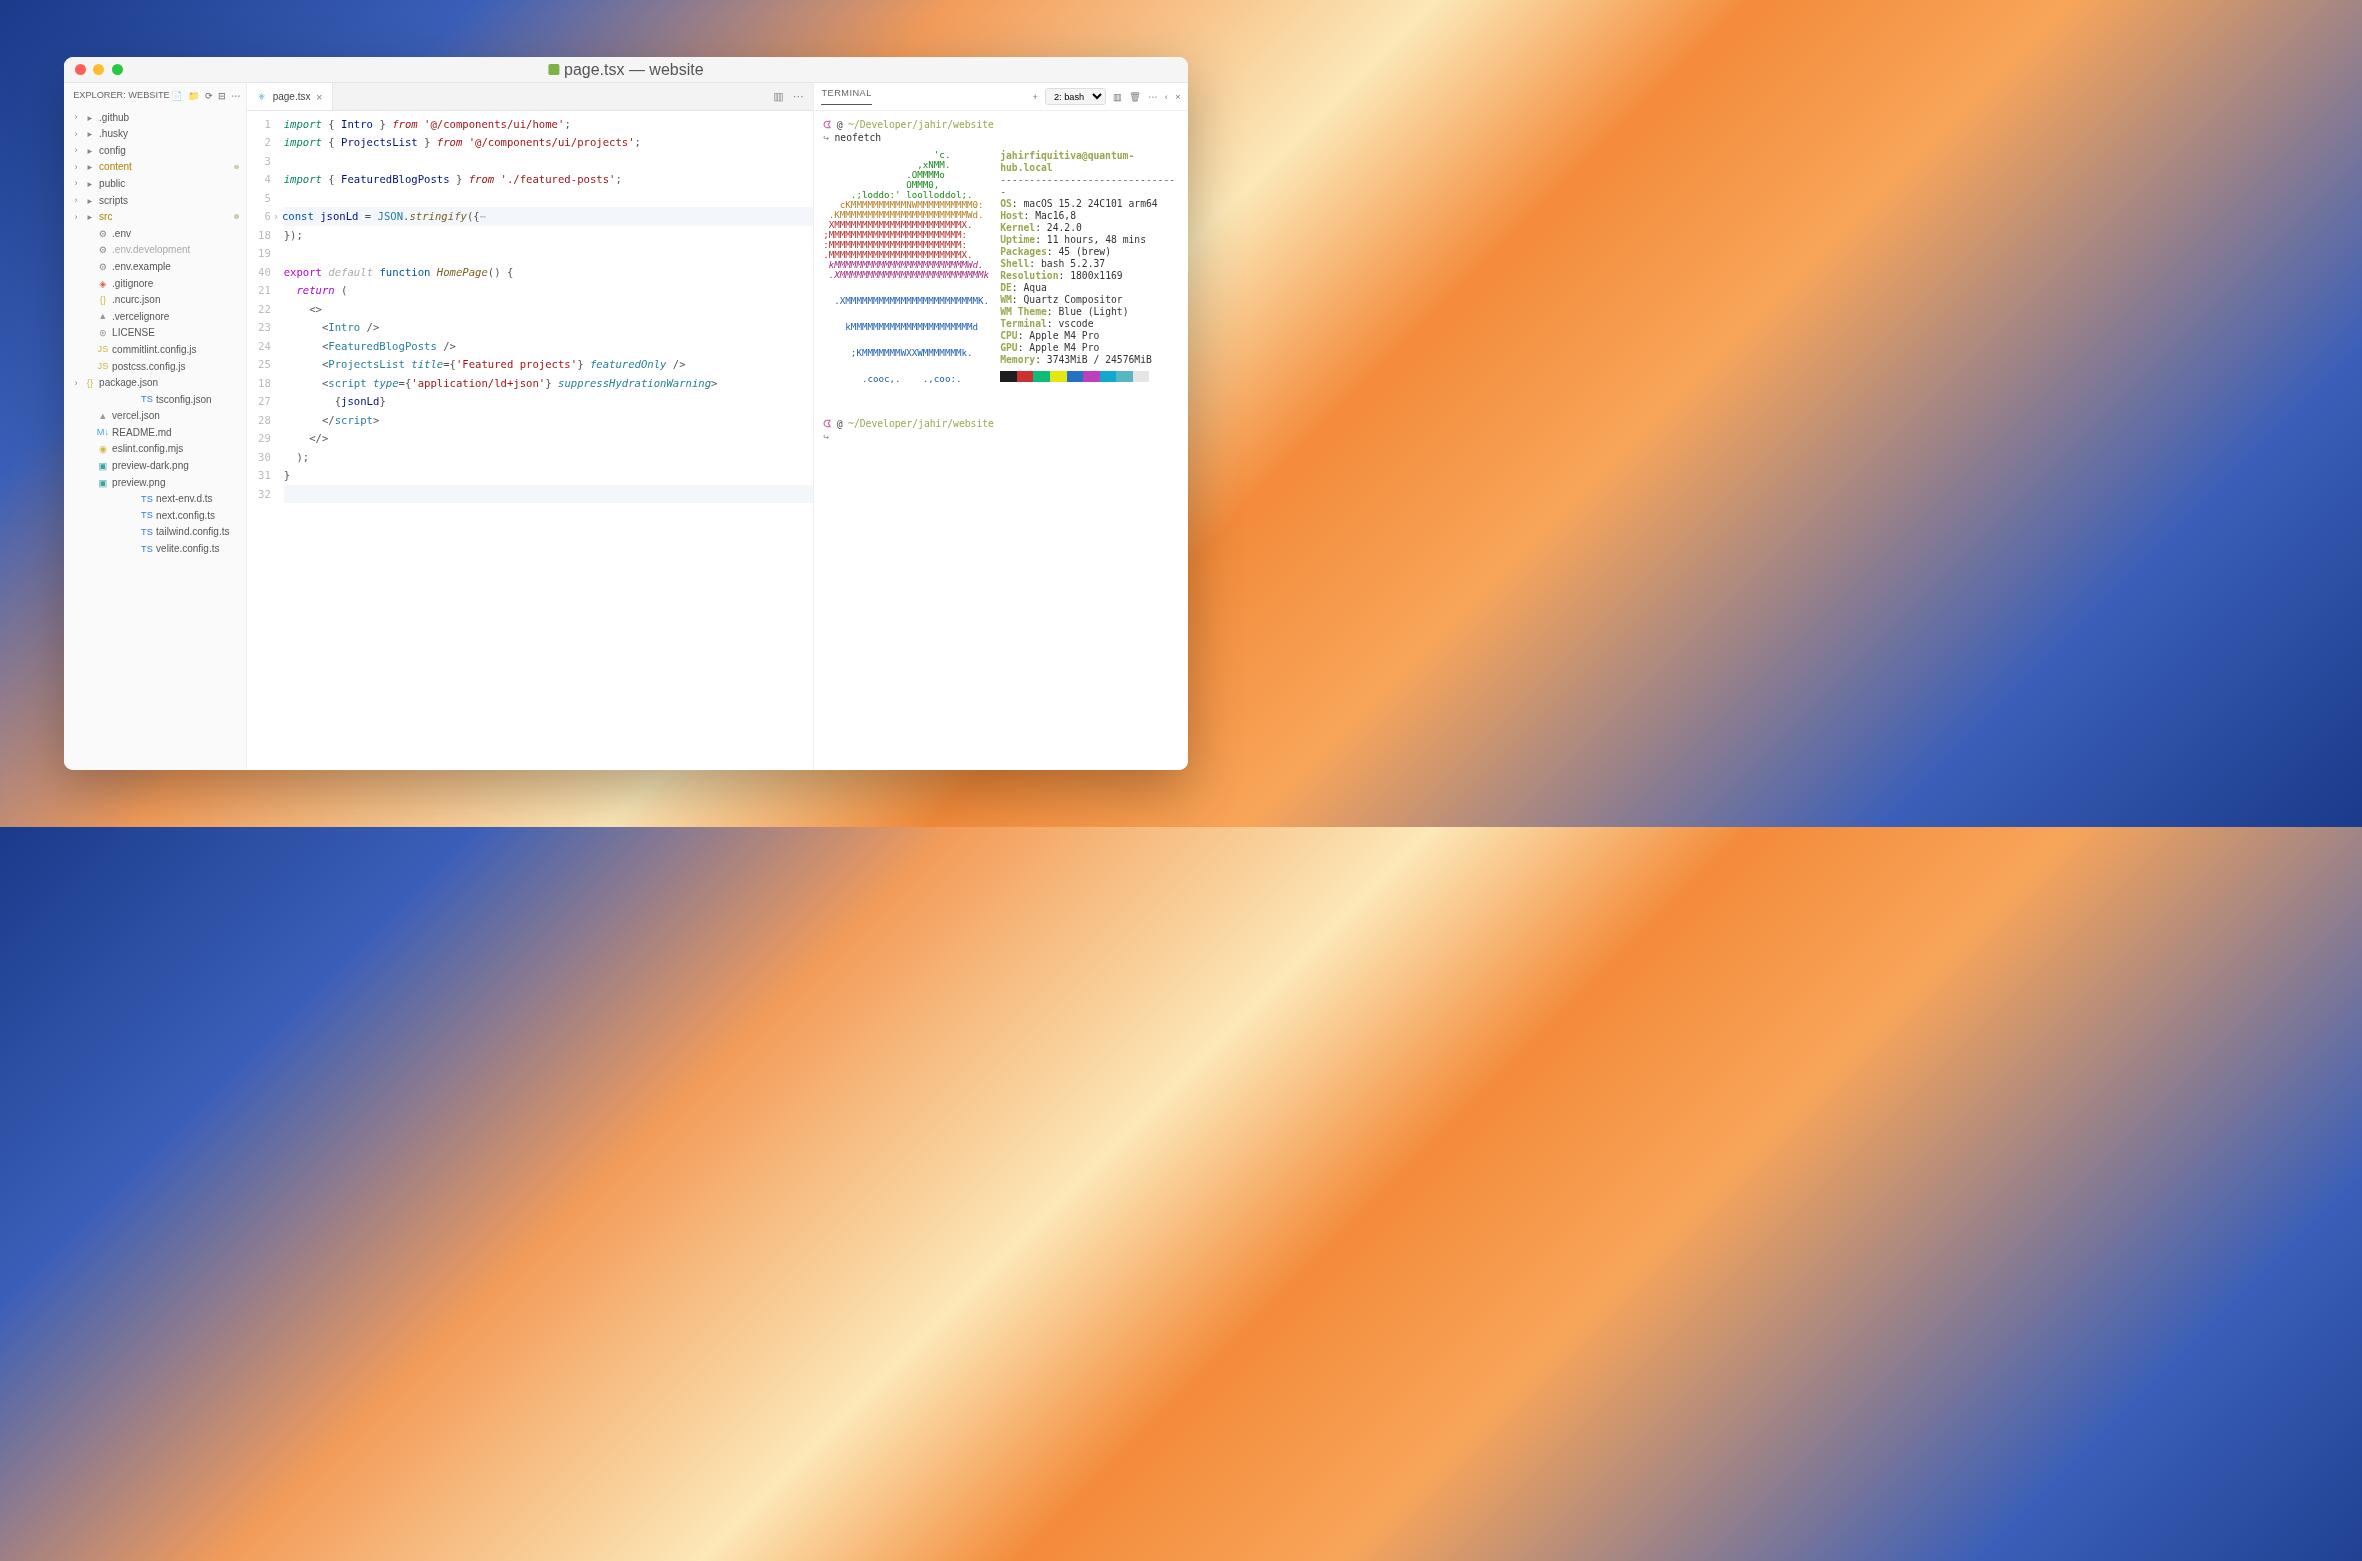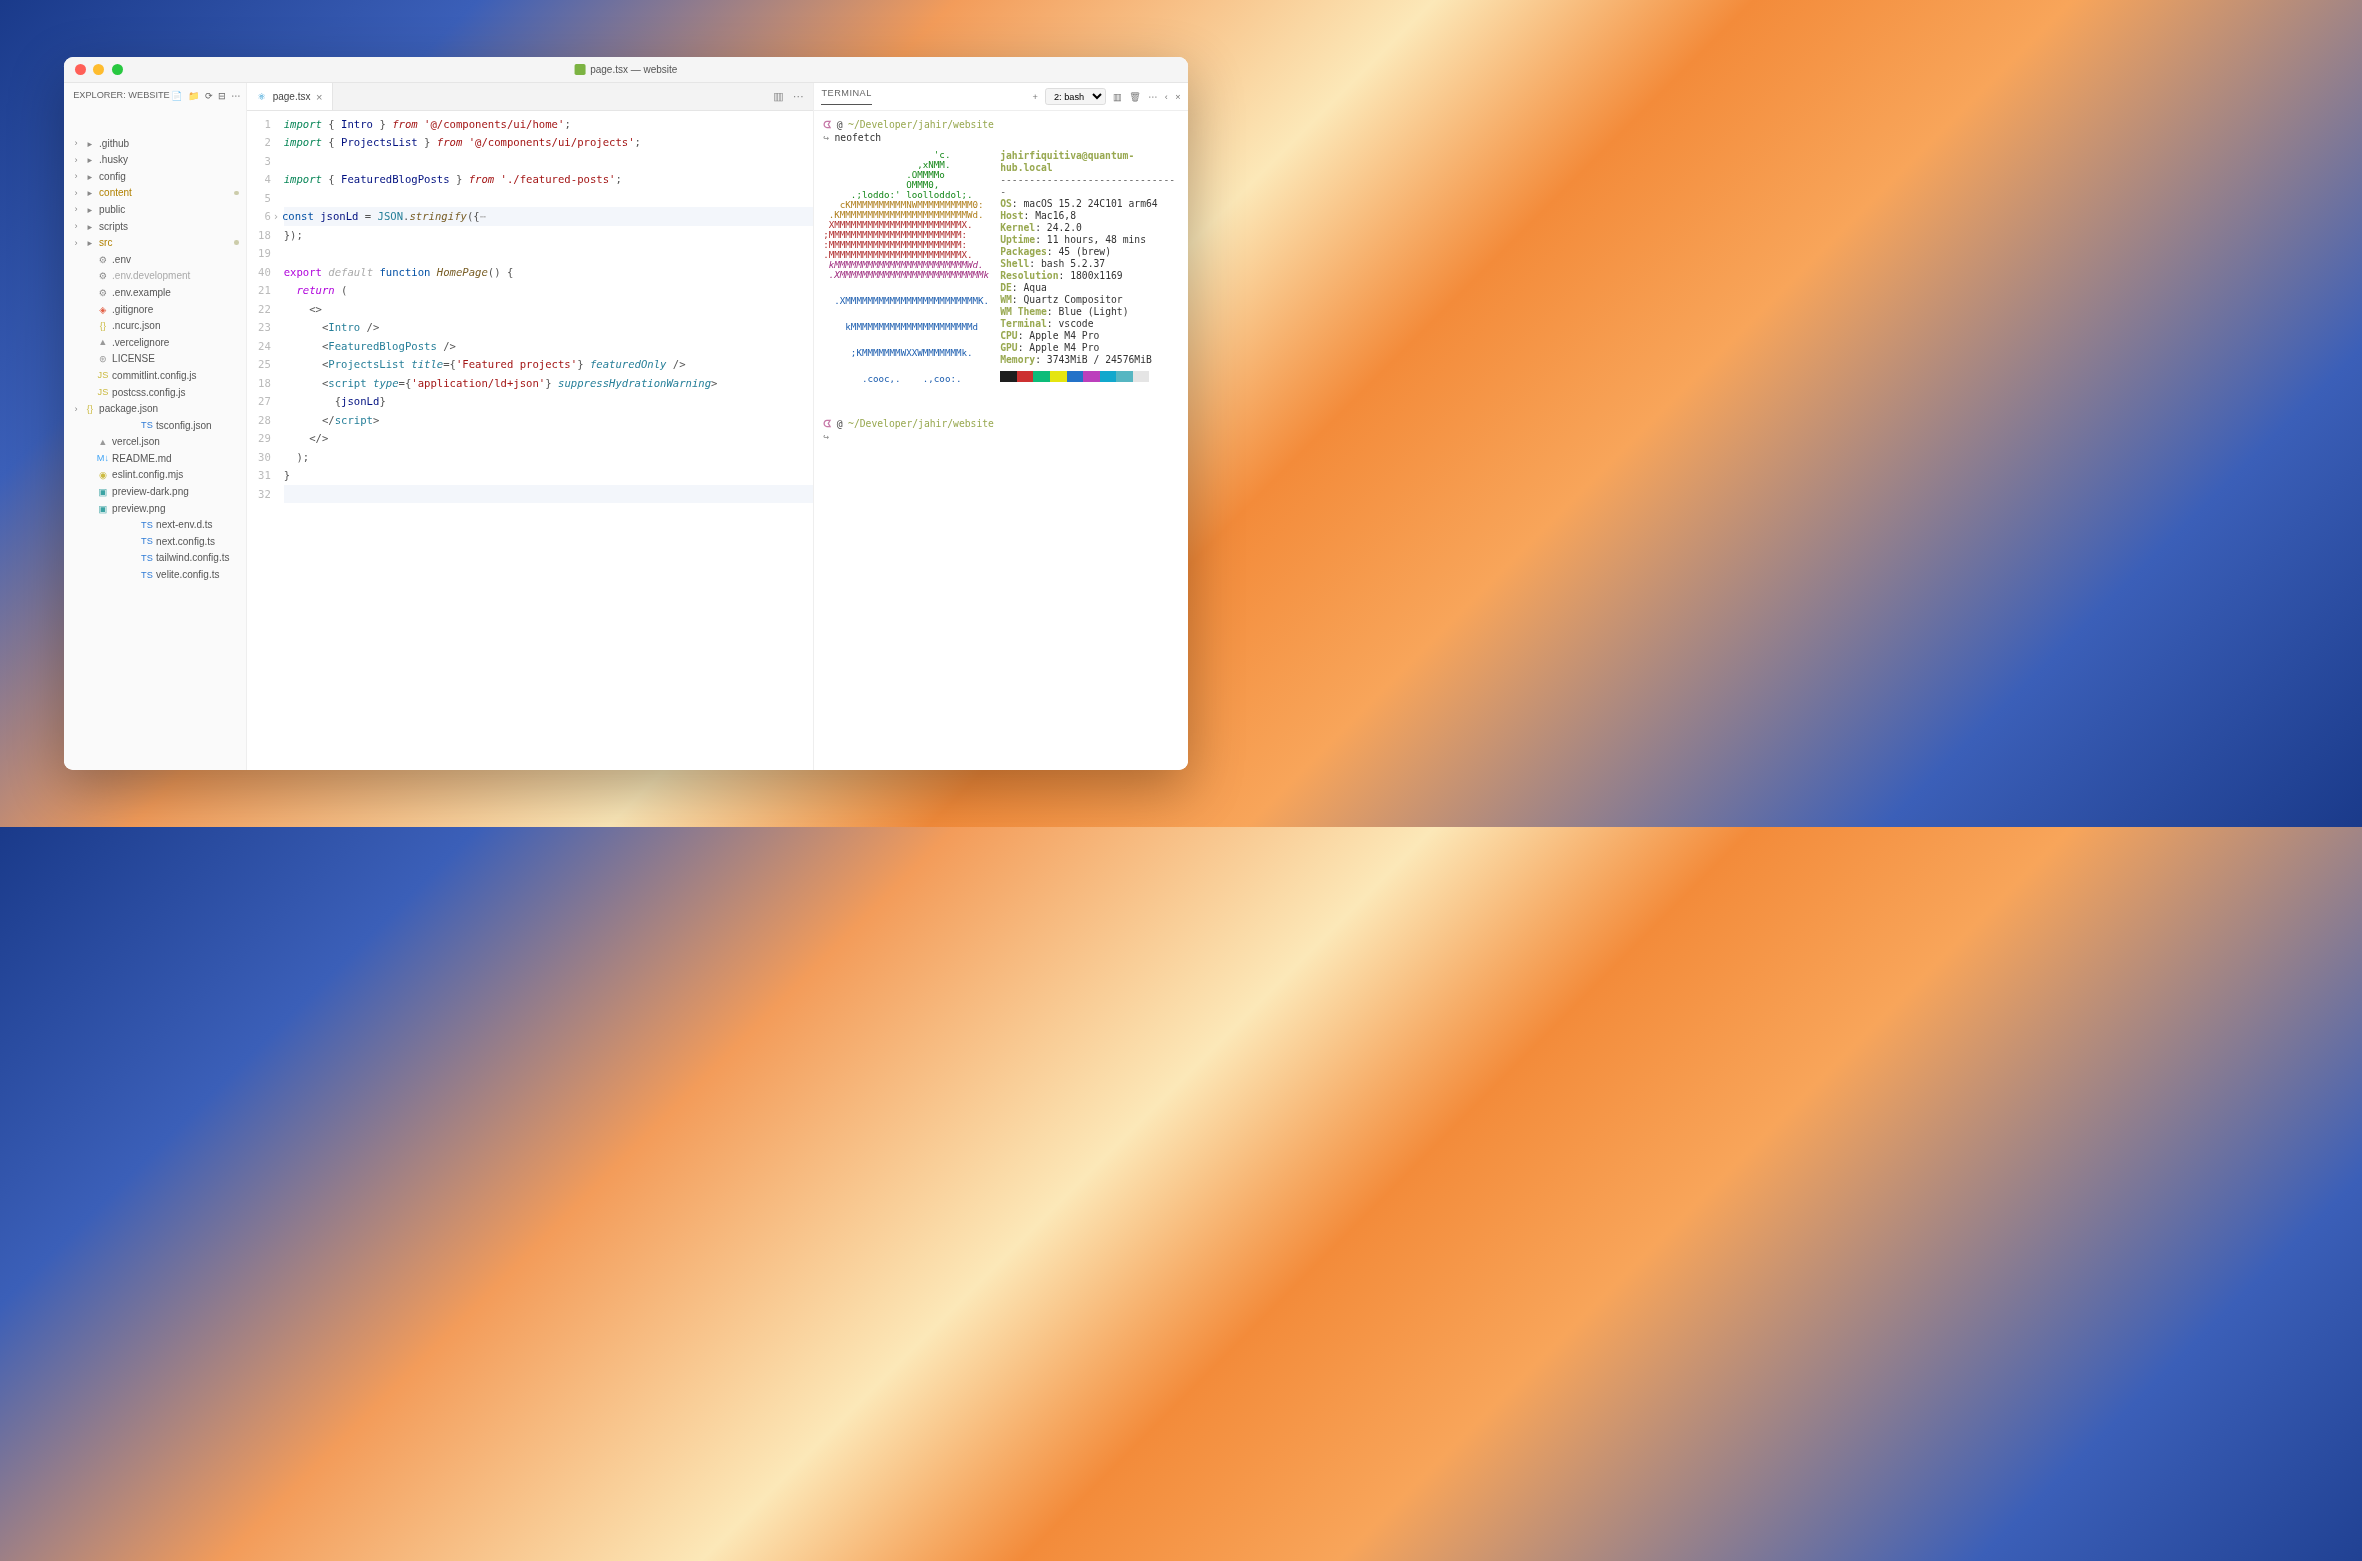--- a/index.html
+++ b/index.html
@@ -37,37 +37,36 @@
   padding-left: 11px;
 }
 .tl { width: 11px; height: 11px; border-radius: 50%; }
 .tl.red { background: #ff5f57; }
 .tl.yellow { background: #febc2e; }
 .tl.green { background: #28c840; }
 .title-center {
   position: absolute;
   left: 50%;
   transform: translateX(-50%);
-  font-size: 10px;
+  font-size: 16px;
   color: #555;
   display: flex;
   align-items: center;
   gap: 4.6px;
 }
 .title-icon { width:11px; height:11px; background:#7cb342; border-radius:1.8px; display:inline-block; }
 .main-area { flex: 1; display: flex; overflow: hidden; }
 .sidebar {
   width: 183px;
   background: #fafafa;
   border-right: 0.9px solid #eee;
   display: flex;
   flex-direction: column;
   font-size: 10px;
   color: #555;
-  gap: 26px;
 }
 .sidebar-header {
   height: 24px;
   display: flex;
   align-items: center;
   justify-content: space-between;
   padding: 0 5.5px 0 9.2px;
   font-size: 9.2px;
   color: #666;
 }

